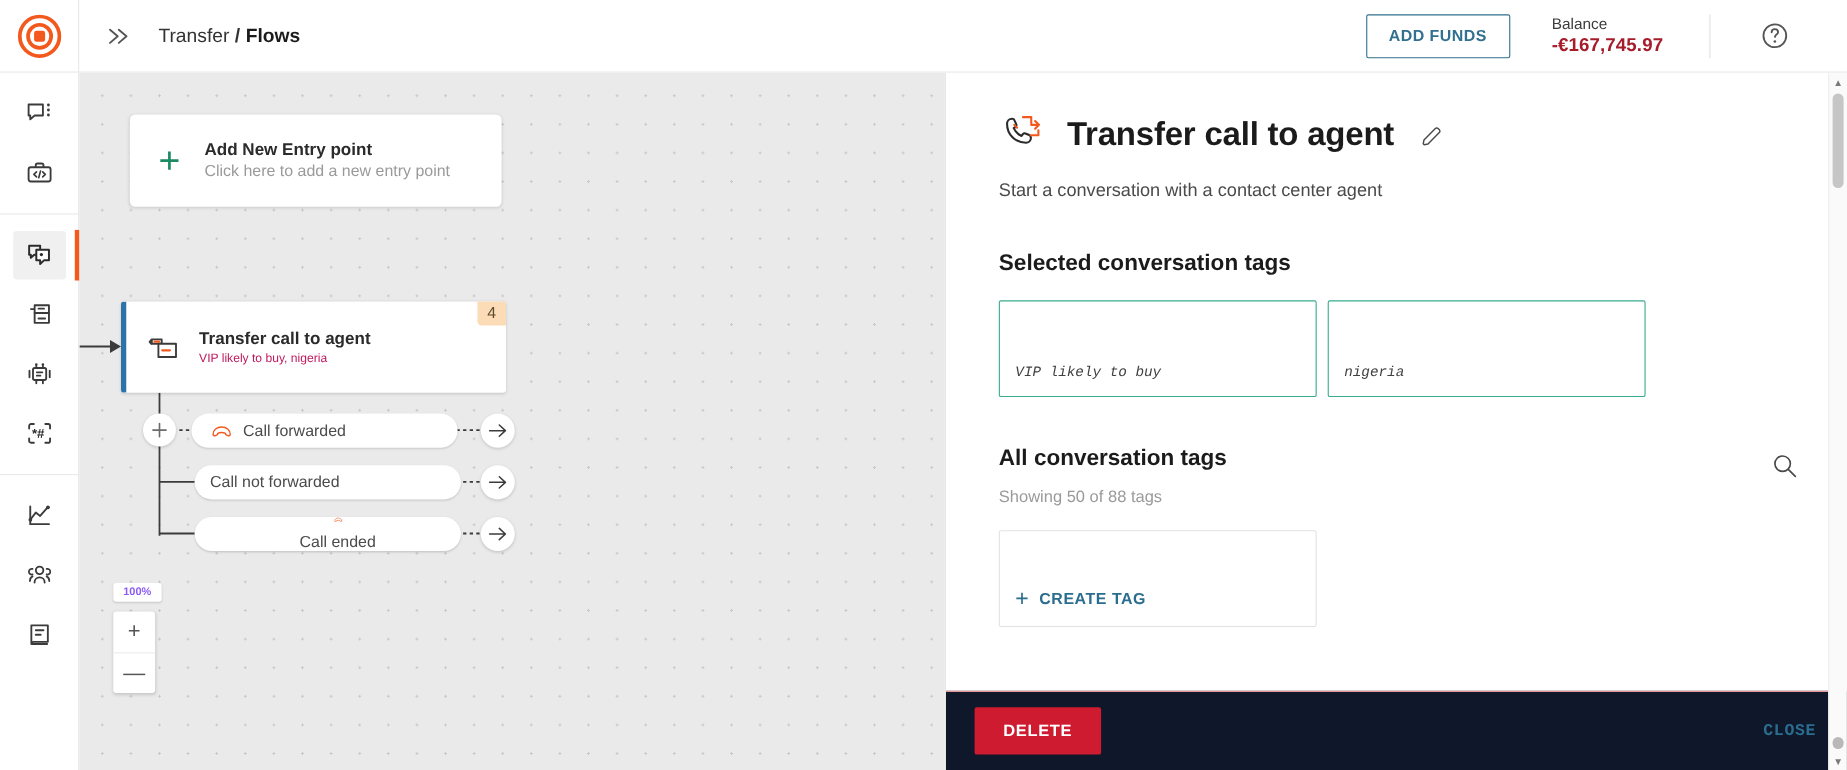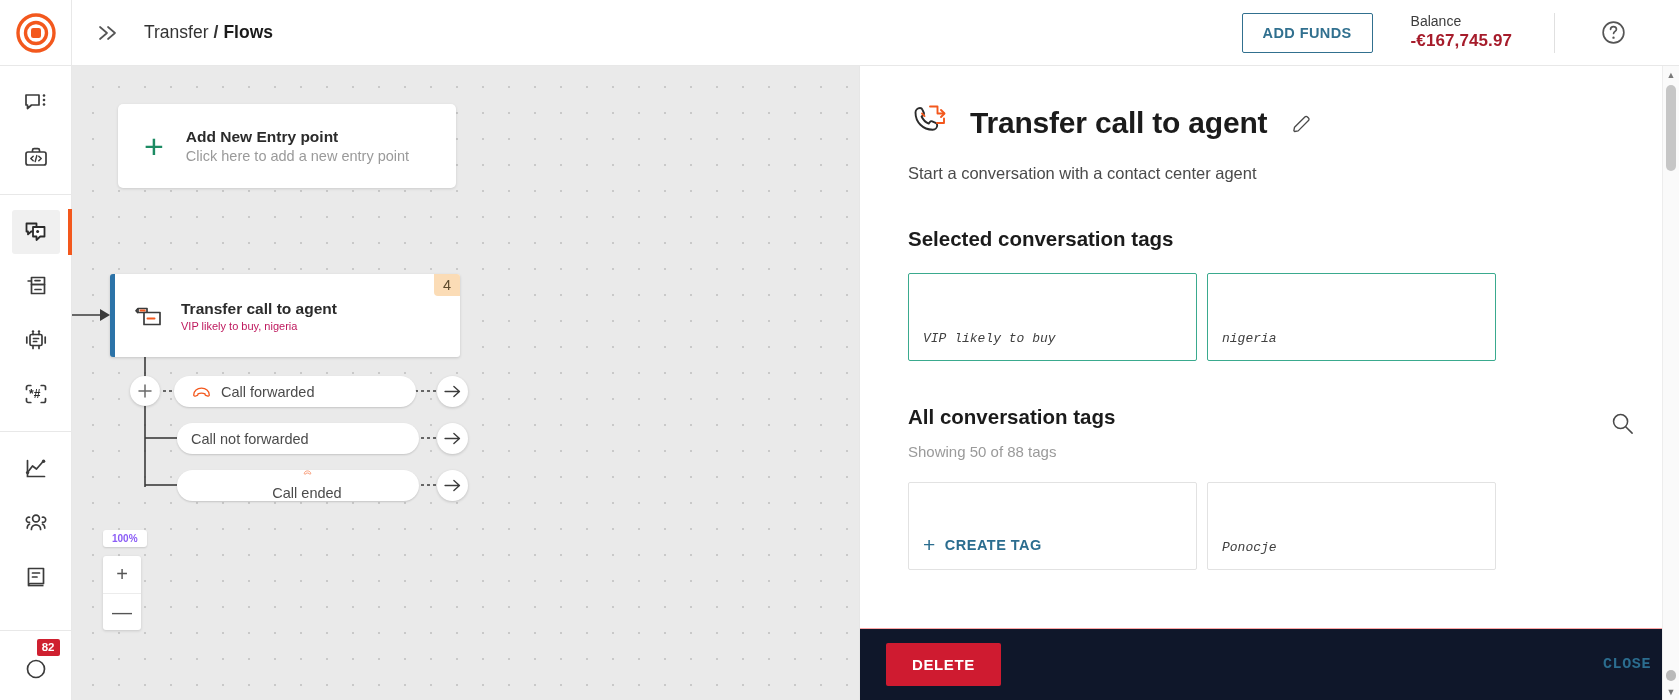--- a/index.html
+++ b/index.html
@@ -337,29 +337,20 @@
         </div>
         <div class="rail-item">
           <svg width="28" height="28" viewBox="0 0 28 28">
             <path d="M6.5 5.5h15v15H8.5a2 2 0 00-2 2z" fill="none" stroke="#3b3b3b" stroke-width="1.7" stroke-linejoin="round"></path>
             <path d="M6.5 22.5h15" fill="none" stroke="#3b3b3b" stroke-width="1.7"></path>
             <path d="M10.5 10h7M10.5 14h4.5" fill="none" stroke="#3b3b3b" stroke-width="1.7" stroke-linecap="round"></path>
           </svg>
         </div>
       </div>
 
-      <div class="rail-bottom">
-        <div class="rail-sep"></div>
-        <div class="rail-item" style="margin-top:14px;">
-          <svg width="28" height="28" viewBox="0 0 28 28">
-            <circle cx="14" cy="16" r="8.5" fill="none" stroke="#3b3b3b" stroke-width="1.7"></circle>
-          </svg>
-          <span class="rail-badge">82</span>
-        </div>
-      </div>
     </div>
 
     <div class="canvas">
 
       <svg class="branch-svg" width="460" height="520">
         <path d="M0 249 L36 249" stroke="#3b3b3b" stroke-width="1.6" fill="none"></path>
         <path d="M28 243 L38 249 L28 255 Z" fill="#3b3b3b"></path>
         <path d="M73 291 L73 421" stroke="#3b3b3b" stroke-width="1.6" fill="none"></path>
         <path d="M73 325 L102 325" stroke="#3b3b3b" stroke-width="1.6" fill="none" stroke-dasharray="3 3"></path>
         <path d="M73 372 L105 372" stroke="#3b3b3b" stroke-width="1.6" fill="none"></path>
@@ -483,23 +474,20 @@
           </span>
         </div>
 
         <div class="alltag-grid">
           <div class="alltag-box">
             <span class="create-tag">
               <span class="create-plus">+</span>
               <span>CREATE TAG</span>
             </span>
           </div>
-          <div class="alltag-box">
-            <span class="tag-text">Ponocje</span>
-          </div>
         </div>
       </div>
 
       <div class="panel-footer">
         <button class="delete-btn">DELETE</button>
         <button class="close-btn">CLOSE</button>
       </div>
     </div>
 
     <div class="scroll-rail">

